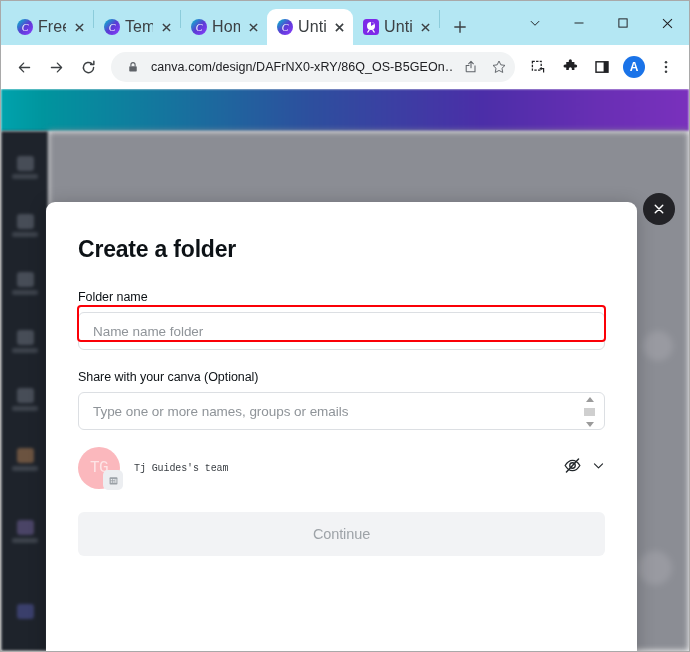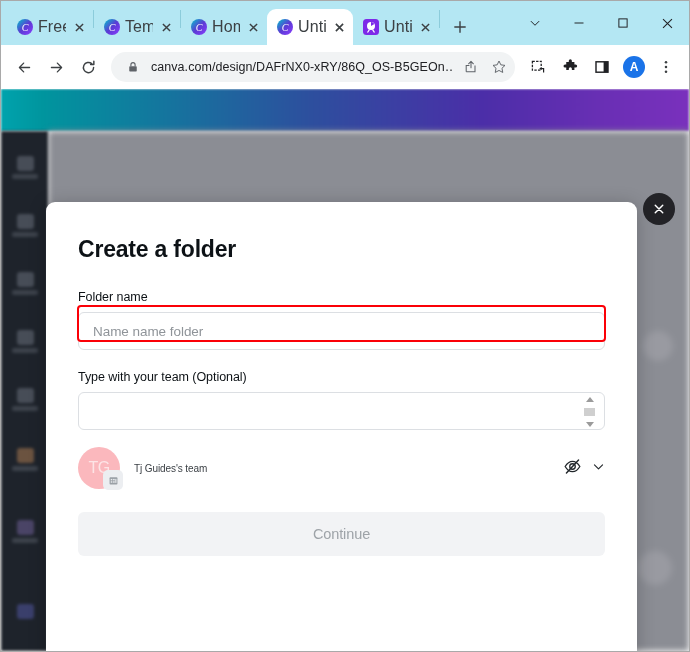--- a/index.html
+++ b/index.html
@@ -246,20 +246,21 @@
   .mini-spinner .dn { border-top: 5px solid #9b9b9b; }
   .mini-spinner .bar { width: 11px; height: 8px; background: #cfcfcf; }
 
   
   .team-row {
     display: flex;
     align-items: center;
     height: 48px;
     gap: 14px;
     margin-bottom: 20px;
+    font-family: Liberation Mono, monospace;
   }
   .team-avatar {
     position: relative;
     width: 42px; height: 42px;
     flex: none;
   }
   .team-avatar .circ {
     width: 42px; height: 42px;
     border-radius: 50%;
     background: #fbb8bd;
@@ -556,22 +557,23 @@
       <div class="modal-title">Create a folder</div>
 
       <div class="field-block">
         <div class="field-label">Folder name</div>
         <div class="text-input">
           <span class="ph">Name name folder</span>
         </div>
       </div>
 
       <div class="field-block share">
-        <div class="field-label">Type with your team (Optional)</div>
+        <div class="field-label">Share with your canva (Optional)</div>
         <div class="text-input">
+          <span class="ph">Type one or more names, groups or emails</span>
           <span class="mini-spinner">
             <span class="arr up"></span>
             <span class="bar"></span>
             <span class="arr dn"></span>
           </span>
         </div>
       </div>
 
       <div class="team-row">
         <div class="team-avatar">

